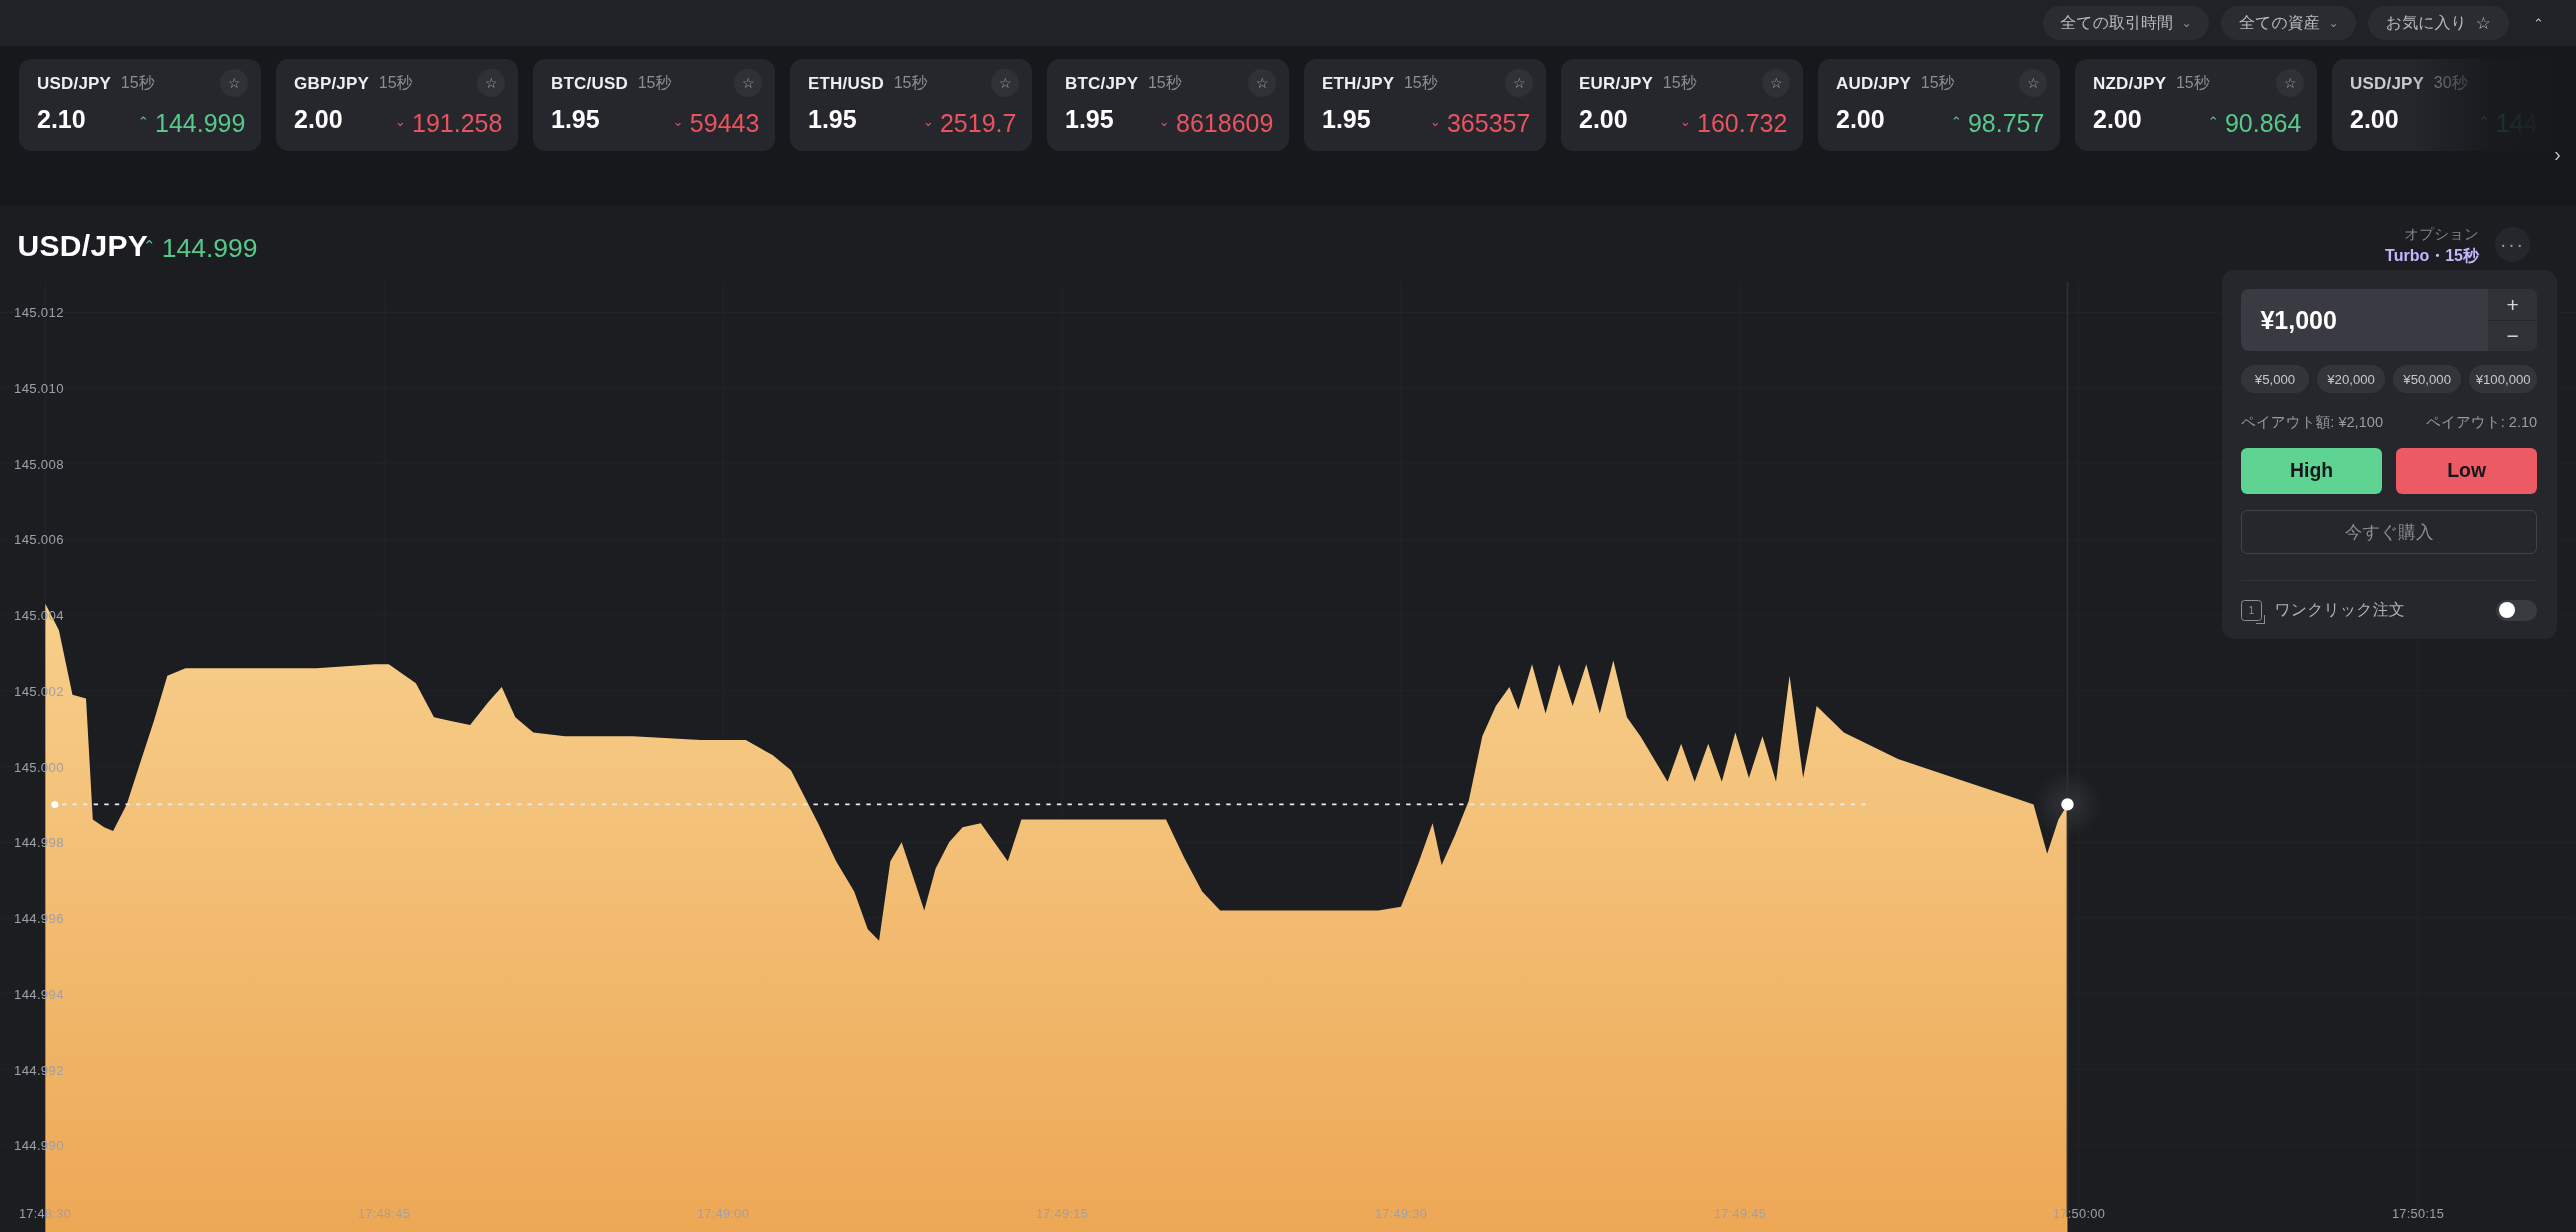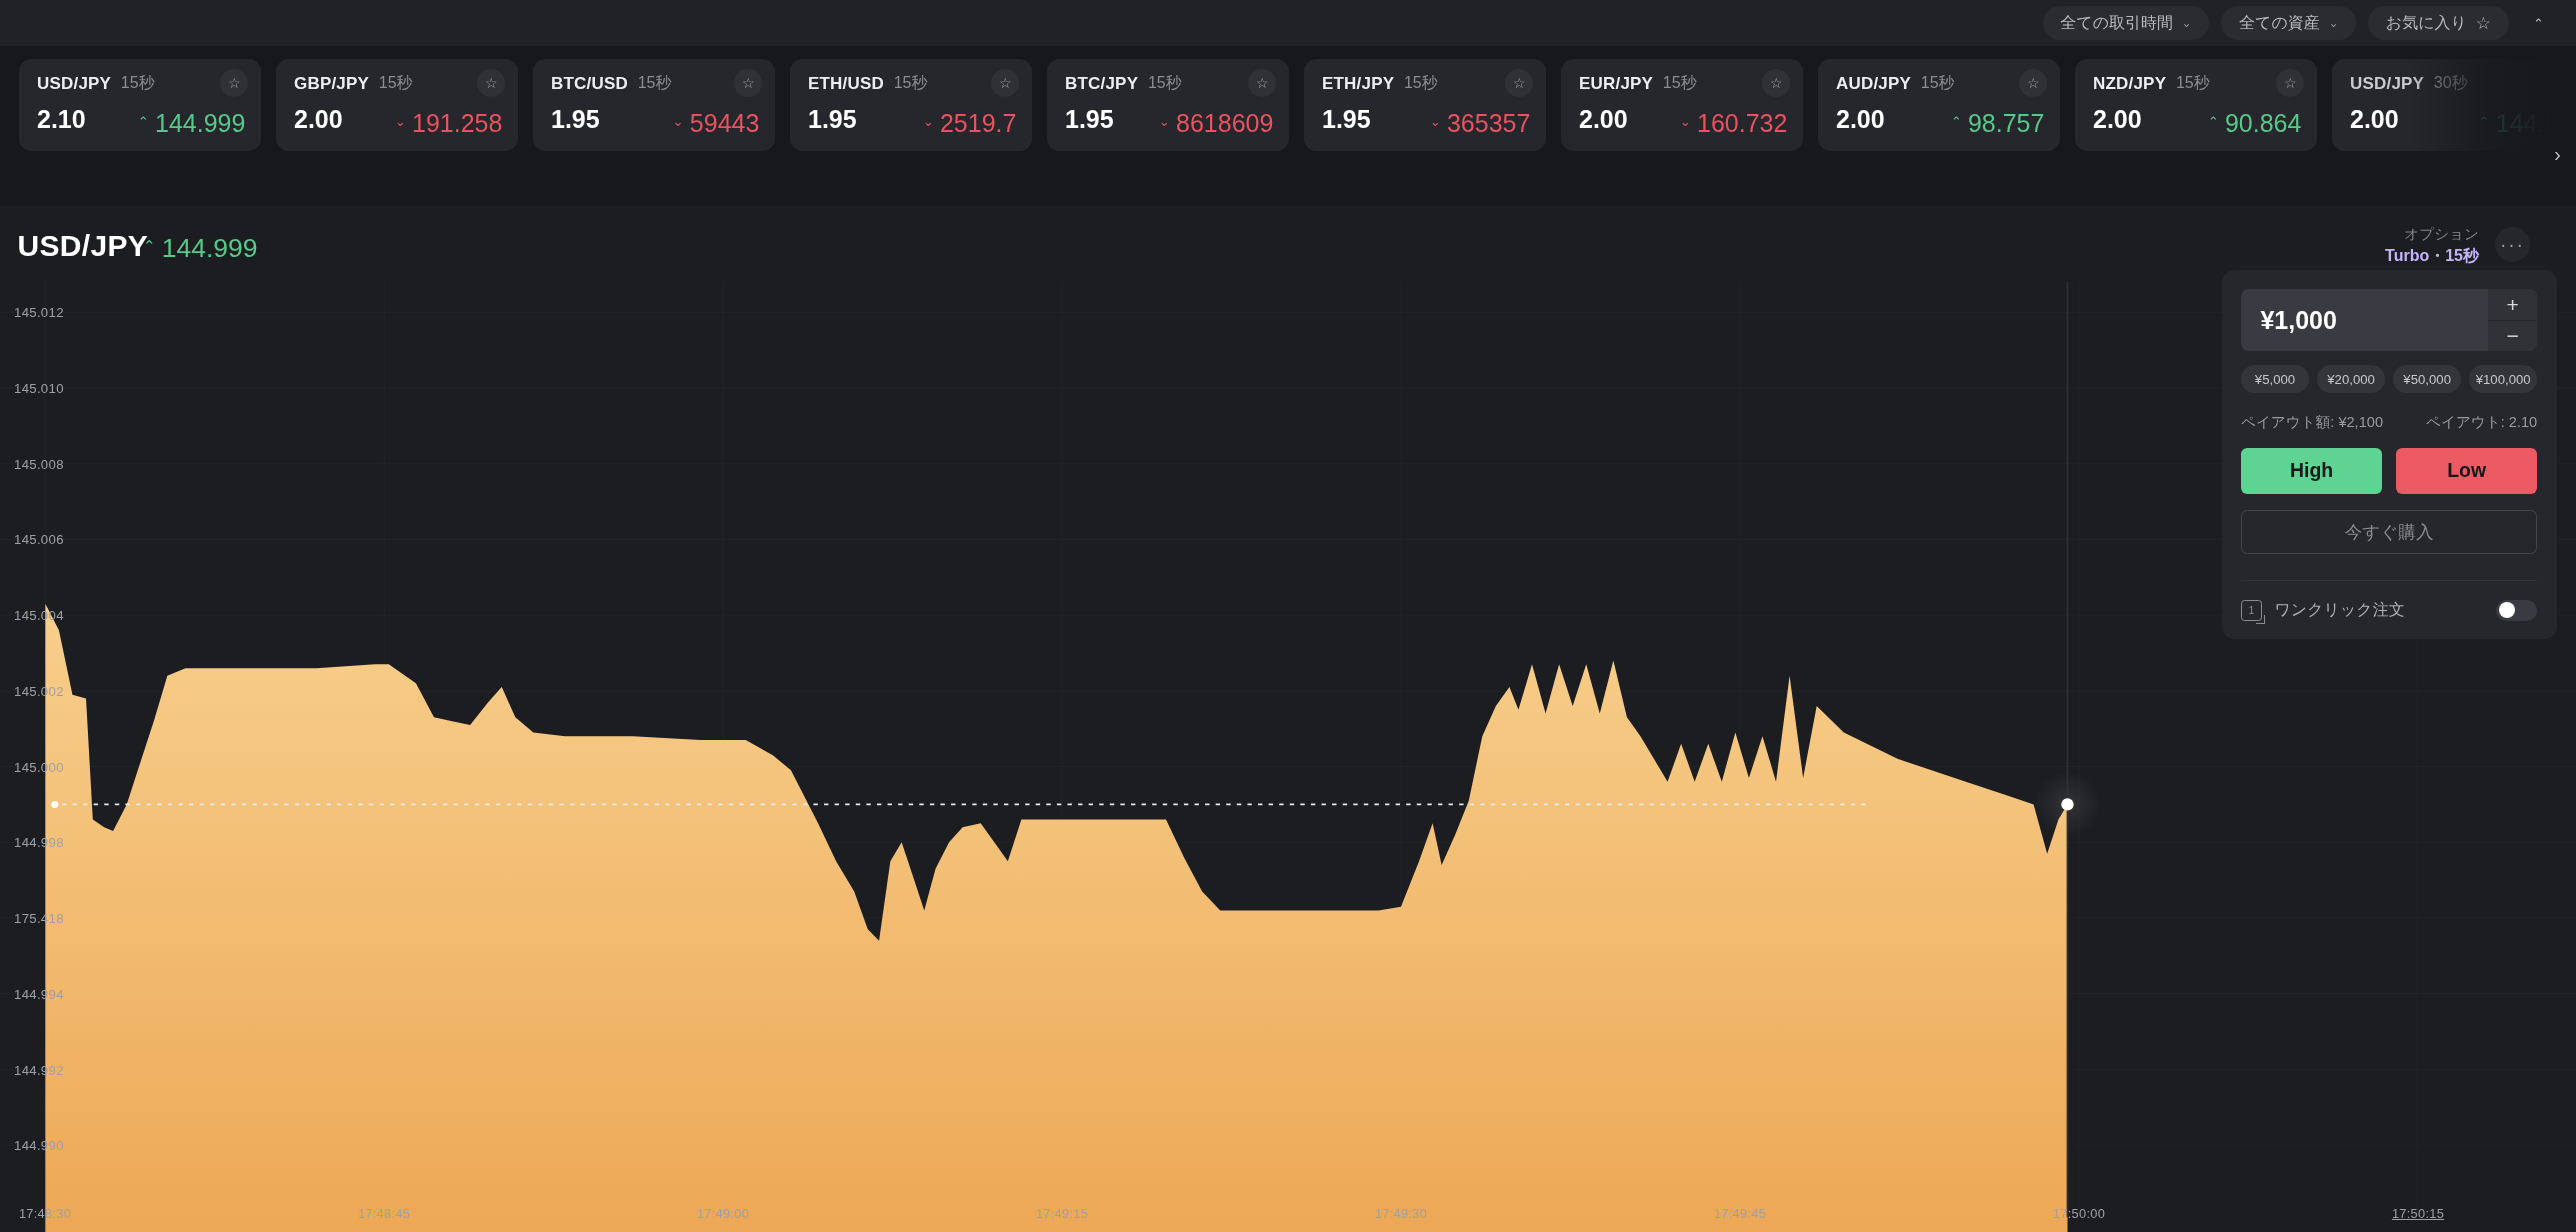--- a/index.html
+++ b/index.html
@@ -435,34 +435,34 @@
         </svg>
       <div class="yaxis" id="yaxis">
           <div class="ylab" style="top: 30px;">145.012</div>
           <div class="ylab" style="top: 106px;">145.010</div>
           <div class="ylab" style="top: 182px;">145.008</div>
           <div class="ylab" style="top: 257px;">145.006</div>
           <div class="ylab" style="top: 333px;">145.004</div>
           <div class="ylab" style="top: 409px;">145.002</div>
           <div class="ylab" style="top: 485px;">145.000</div>
           <div class="ylab" style="top: 560px;">144.998</div>
-          <div class="ylab" style="top: 636px;">175.418</div>
+          <div class="ylab" style="top: 636px;">144.996</div>
           <div class="ylab" style="top: 712px;">144.994</div>
           <div class="ylab" style="top: 788px;">144.992</div>
           <div class="ylab" style="top: 863px;">144.990</div>
         </div>
       <div class="xaxis" id="xaxis">
           <div class="xlab" style="left: 45px;">17:48:30</div>
           <div class="xlab" style="left: 384px;">17:48:45</div>
           <div class="xlab" style="left: 723px;">17:49:00</div>
           <div class="xlab" style="left: 1062px;">17:49:15</div>
           <div class="xlab" style="left: 1401px;">17:49:30</div>
           <div class="xlab" style="left: 1740px;">17:49:45</div>
           <div class="xlab" style="left: 2079px;">17:50:00</div>
-          <div class="xlab" style="left: 2418px; text-decoration: underline;">17:50:15</div>
+          <div class="xlab" style="left: 2418px;">17:50:15</div>
         </div>
     </div>
   </div>
 
   <div class="trade-panel">
     <div class="amt-row">
       <div class="amt-val">¥1,000</div>
       <div class="amt-btns">
         <div class="amt-btn">+</div>
         <div class="amt-btn">−</div>

